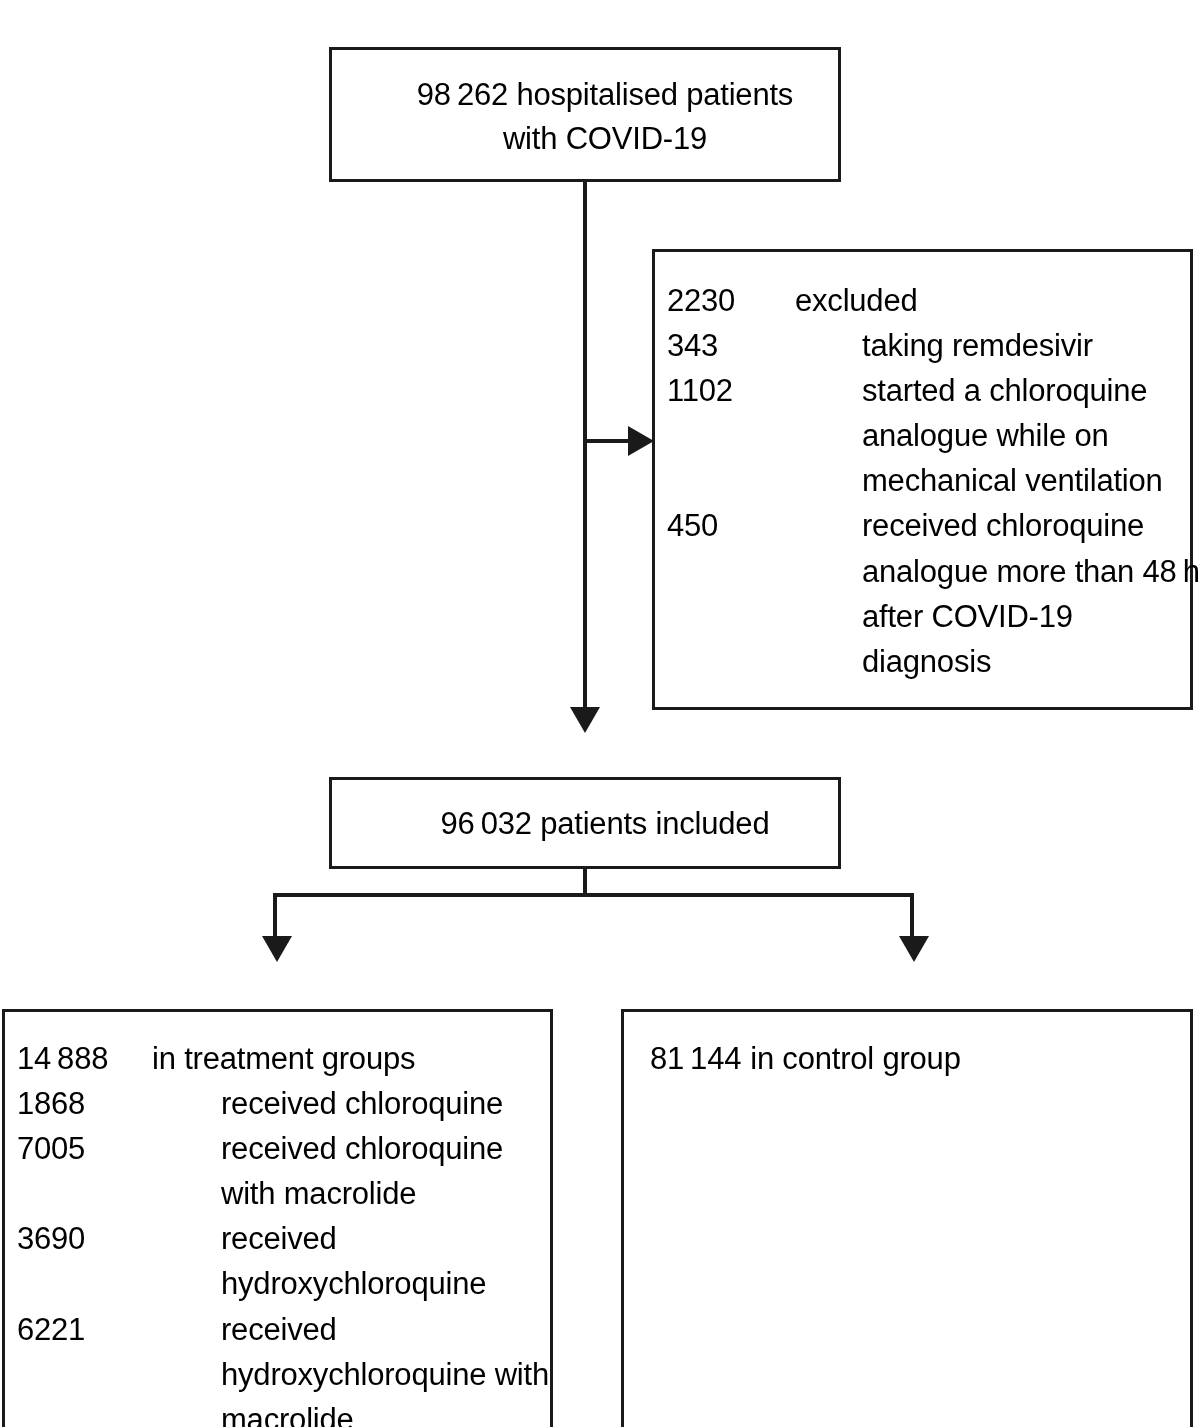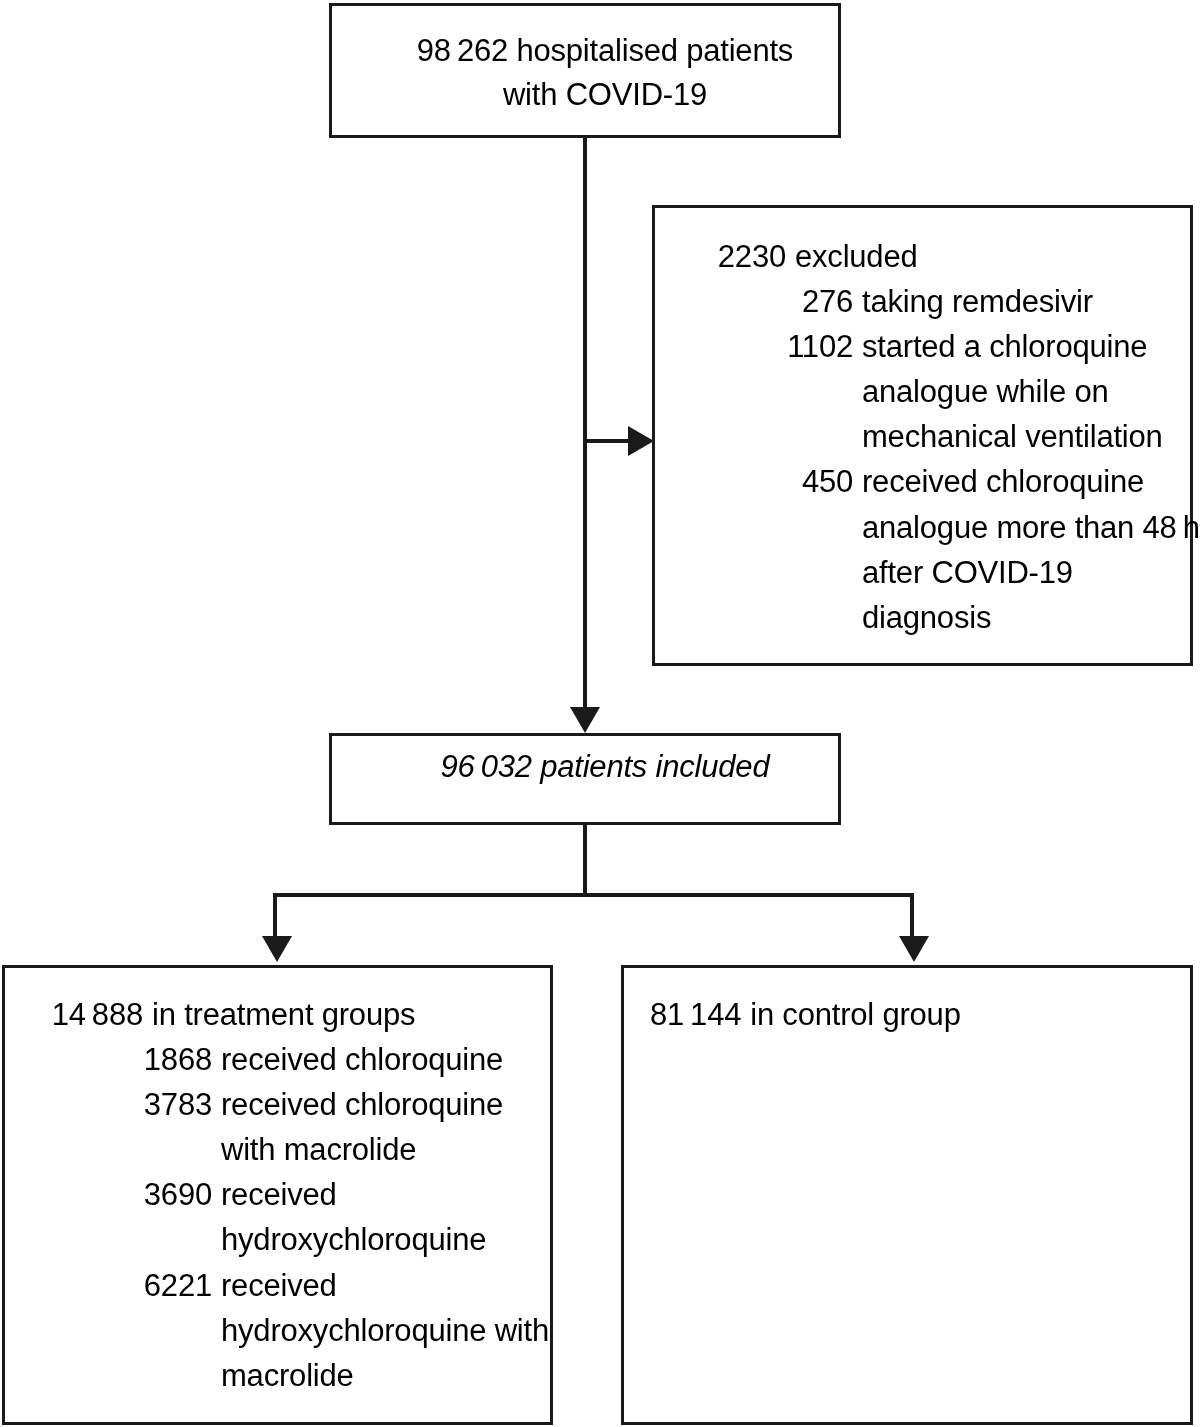--- a/index.html
+++ b/index.html
@@ -16,20 +16,21 @@
     width: 1200px;
     height: 1427px;
     background: #ffffff;
     overflow: hidden;
   }
   .node {
     position: absolute;
     box-sizing: border-box;
     border: 3px solid #1a1a1a;
     background: #ffffff;
+    margin-top: 44px;
   }
   .node-inner {
     position: absolute;
     left: 0;
     top: 0;
     width: 100%;
   }
   .line-center {
     text-align: center;
     font-size: 31px;
@@ -40,21 +41,21 @@
   
   .row {
     display: flex;
     align-items: flex-start;
     font-size: 31px;
     line-height: 1.455;
     letter-spacing: -0.2px;
   }
   .num {
     flex: 0 0 auto;
-    text-align: right;
+    text-align: left;
     padding-right: 9px;
     white-space: nowrap;
   }
   .lbl {
     flex: 1 1 auto;
     text-align: left;
   }
 
   
   .conn {
@@ -106,52 +107,52 @@
     </div>
   </div>
 
   <div class="node" style="left:652px; top:205px; width:541px; height:461px;">
     <div class="node-inner" style="padding:26px 12px 0 12px;">
       <div class="row">
         <div class="num" style="width:119px;">2230</div>
         <div class="lbl">excluded</div>
       </div>
       <div class="row">
-        <div class="num" style="width:186px;">276</div>
+        <div class="num" style="width:186px;">343</div>
         <div class="lbl">taking remdesivir</div>
       </div>
       <div class="row">
         <div class="num" style="width:186px;">1102</div>
         <div class="lbl">started a chloroquine analogue while on mechanical ventilation</div>
       </div>
       <div class="row">
         <div class="num" style="width:186px;">450</div>
         <div class="lbl">received chloroquine analogue more than 48 h after COVID-19 diagnosis</div>
       </div>
     </div>
   </div>
 
   <div class="node" style="left:329px; top:733px; width:512px; height:92px;">
-    <div class="node-inner" style="padding:9px 20px 0 20px;font-style:italic;">
+    <div class="node-inner" style="padding:22px 20px 0 20px;">
       <div class="line-center">96 032 patients included</div>
     </div>
   </div>
 
   <div class="node" style="left:2px; top:965px; width:551px; height:460px;text-decoration:underline;">
     <div class="node-inner" style="padding:24px 12px 0 12px;">
       <div class="row">
         <div class="num" style="width:126px;">14 888</div>
         <div class="lbl">in treatment groups</div>
       </div>
       <div class="row">
         <div class="num" style="width:195px;">1868</div>
         <div class="lbl">received chloroquine</div>
       </div>
       <div class="row">
-        <div class="num" style="width:195px;">3783</div>
+        <div class="num" style="width:195px;">7005</div>
         <div class="lbl">received chloroquine with macrolide</div>
       </div>
       <div class="row">
         <div class="num" style="width:195px;">3690</div>
         <div class="lbl">received hydroxychloroquine</div>
       </div>
       <div class="row">
         <div class="num" style="width:195px;">6221</div>
         <div class="lbl">received hydroxychloroquine with macrolide</div>
       </div>

